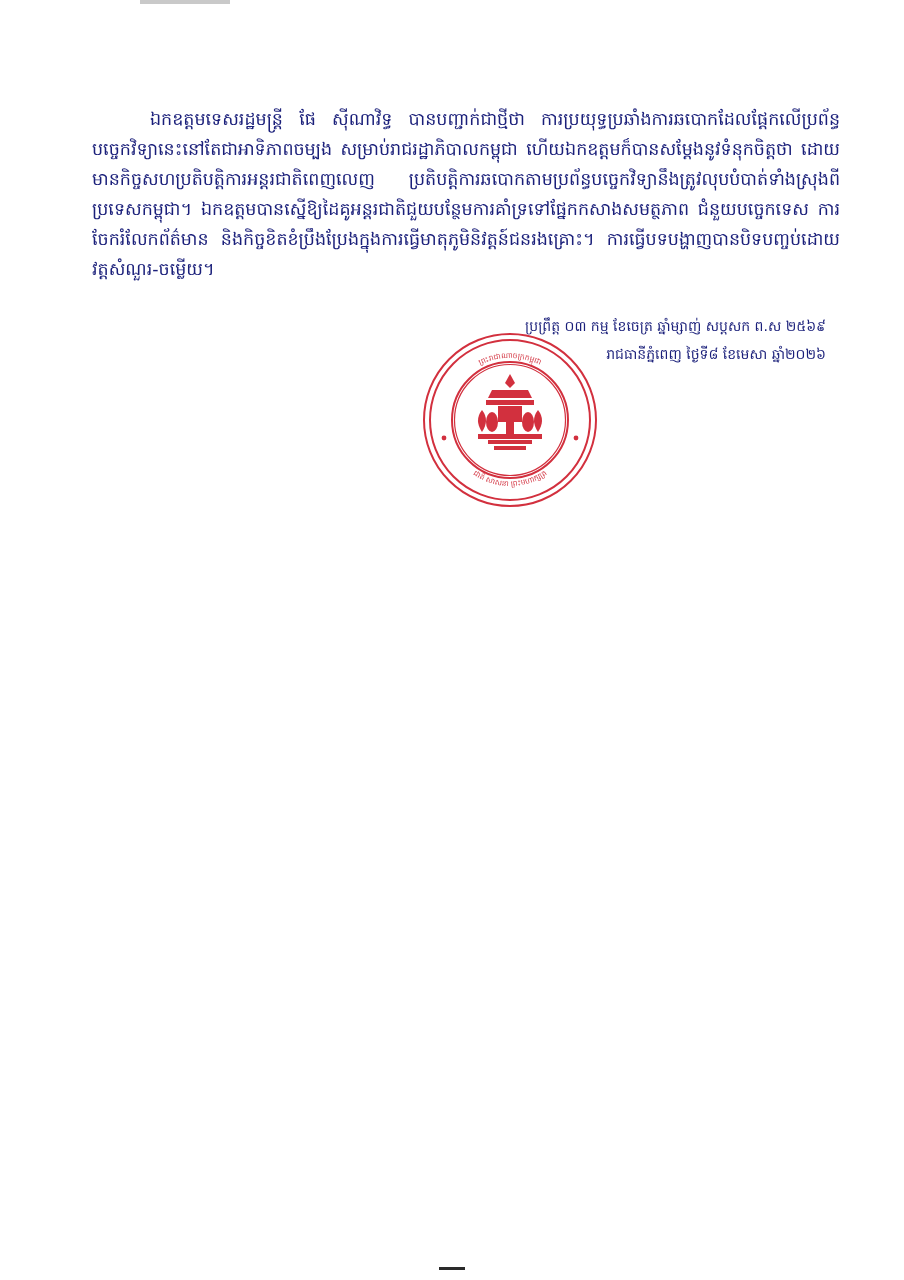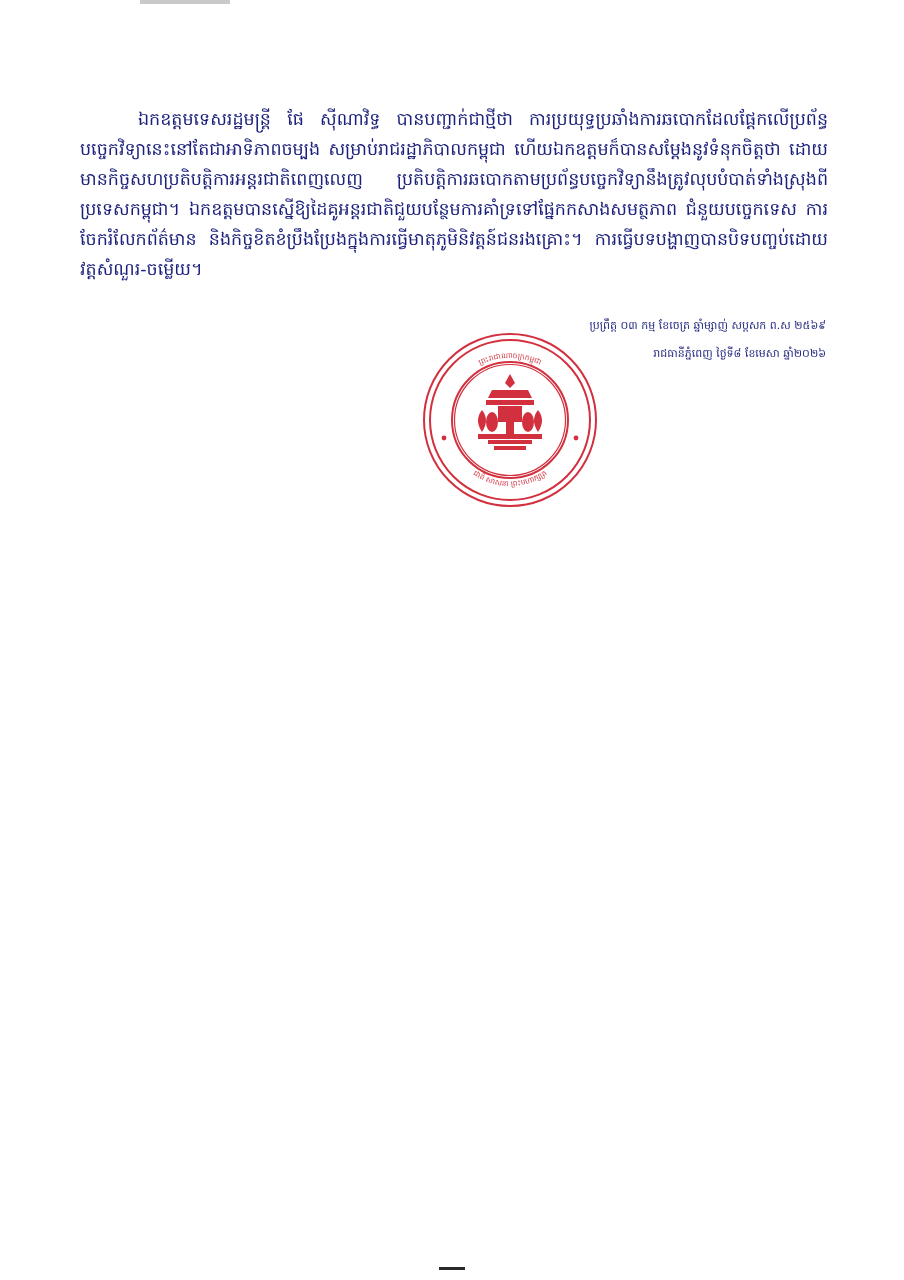--- a/index.html
+++ b/index.html
@@ -21,39 +21,39 @@
     position: absolute;
     top: 0;
     left: 140px;
     width: 90px;
     height: 4px;
     background: #c9c9c9;
   }
   .body-text {
     position: absolute;
     top: 104px;
-    left: 80px;
+    left: 92px;
     width: 748px;
     color: #1a1f7a;
     font-size: 17.5px;
     line-height: 30px;
     text-align: justify;
     text-justify: inter-word;
   }
   .body-text p {
     margin: 0;
     text-indent: 58px;
   }
   .signature-block {
     position: absolute;
     top: 312px;
     left: 78px;
     width: 748px;
     color: #1a1f7a;
-    font-size: 11px;
+    font-size: 14px;
     line-height: 28px;
     text-align: right;
   }
   .signature-block .line {
     display: block;
   }
   .seal-wrap {
     position: absolute;
     top: 330px;
     left: 420px;

